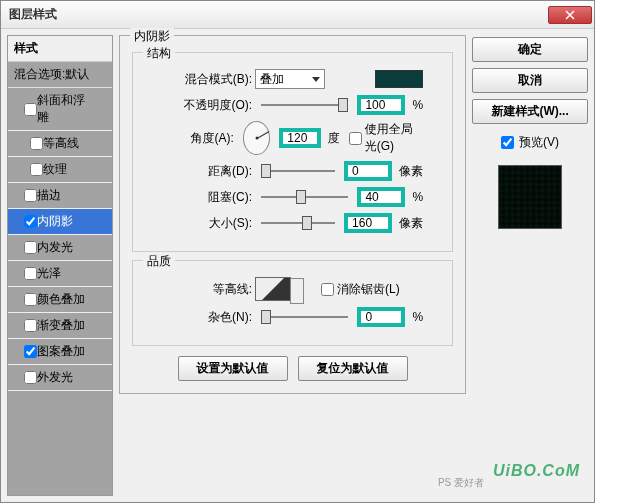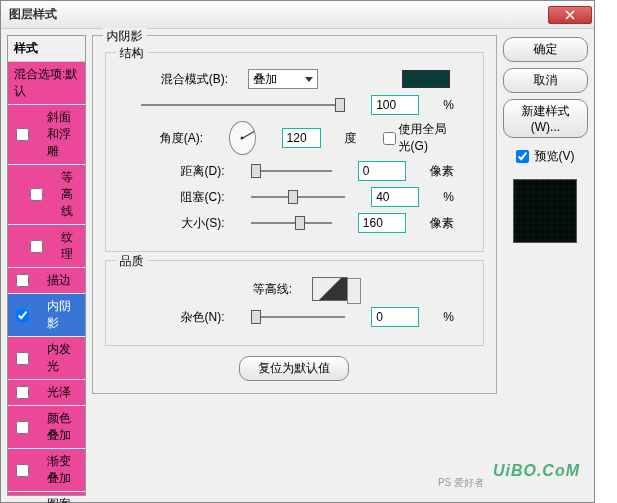--- a/index.html
+++ b/index.html
@@ -3,49 +3,49 @@
 <meta charset="utf-8">
 <style>
 * { box-sizing: border-box; margin: 0; padding: 0; font-family: "Microsoft YaHei", Tahoma, sans-serif; font-size: 12px; }
 body { background: #fff; }
 .dialog { width: 595px; height: 503px; background: #f0f0f0; border: 1px solid #888; }
 .titlebar { height: 28px; background: linear-gradient(#fdfdfd, #e8e8e8); border-bottom: 1px solid #ccc; display: flex; align-items: center; padding: 0 2px 0 8px; }
 .titlebar-title { font-weight: bold; flex: 1; color: #333; }
 .close-btn { width: 44px; height: 18px; background: linear-gradient(#e07070, #c83838); border: 1px solid #933; border-radius: 2px; color: #fff; display: flex; align-items: center; justify-content: center; cursor: pointer; }
 .close-btn svg { stroke: #fff; stroke-width: 1.5; }
 .body { display: flex; padding: 6px; gap: 6px; height: calc(100% - 28px); }
-.left { width: 108px; border: 1px solid #999; background: #ec4899; }
+.left { width: 108px; border: 1px solid #999; background: #a3a3a3; }
 .left-header { padding: 4px 6px; font-weight: bold; background: #f0f0f0; border-bottom: 1px solid #ccc; }
 .left-sub { padding: 4px 6px; border-bottom: 1px solid #e0e0e0; }
-.left-item { padding: 4px 8px; display: flex; align-items: center; gap: 18px; border-bottom: 1px solid #f0f0f0; cursor: pointer; }
+.left-item { padding: 4px 16px; display: flex; align-items: center; gap: 0; border-bottom: 1px solid #f0f0f0; cursor: pointer; }
 .left-item.indent { padding-left: 22px; }
 .left-item.active { background: #3875d7; color: #fff; }
 .left-item input[type=checkbox] { width: 13px; height: 13px; }
 .center { flex: 1; }
 .group { border: 1px solid #aaa; padding: 8px 12px 12px; margin-bottom: 8px; position: relative; }
 .group-title { position: absolute; top: -8px; left: 10px; background: #f0f0f0; padding: 0 4px; }
 .subgroup { border: 1px solid #ccc; padding: 10px 12px 12px; margin-top: 8px; position: relative; }
 .subgroup-title { position: absolute; top: -8px; left: 10px; background: #f0f0f0; padding: 0 4px; }
-.row { display: flex; align-items: center; margin: 6px 17px; gap: 20px; justify-content: center; }
+.row { display: flex; align-items: center; margin: 6px 17px; gap: 3px; }
 .row-label { width: 90px; text-align: right; }
 .select { border: 1px solid #888; background: #fff; padding: 1px 18px 1px 4px; position: relative; min-width: 70px; height: 20px; display: inline-flex; align-items: center; }
 .select::after { content: ''; position: absolute; right: 4px; top: 7px; border-left: 4px solid transparent; border-right: 4px solid transparent; border-top: 5px solid #333; }
 .swatch { width: 48px; height: 18px; background: #0a3c3c; border: 1px solid #333; margin-left: 4px; }
 .slider { flex: 1; height: 18px; display: flex; align-items: center; position: relative; margin: 0 6px; }
 .slider-track { height: 2px; background: #888; width: 100%; }
 .slider-thumb { position: absolute; width: 10px; height: 14px; background: #ddd; border: 1px solid #555; top: 2px; }
-.num { width: 48px; height: 20px; border: 1px solid #14b8a6; background: #fff; padding: 0 4px; text-align: left; display: inline-flex; align-items: center; }
+.num { width: 48px; height: 20px; border: 4px solid #14b8a6; background: #fff; padding: 0 4px; text-align: left; display: inline-flex; align-items: center; }
 .unit { margin-left: 4px; }
 .angle-ctl { width: 34px; height: 34px; border: 1px solid #888; border-radius: 50%; background: #f8f8f8; position: relative; margin: 0 6px; }
 .angle-ctl::before { content: ''; position: absolute; width: 3px; height: 3px; background: #333; border-radius: 50%; left: 50%; top: 50%; transform: translate(-50%,-50%); }
 .angle-ctl::after { content: ''; position: absolute; width: 14px; height: 1px; background: #333; left: 50%; top: 50%; transform-origin: left center; transform: rotate(-30deg); }
 .cb-inline { display: inline-flex; align-items: center; gap: 3px; margin-left: 6px; }
 .contour-swatch { width: 36px; height: 24px; background: linear-gradient(135deg,#eee 49%, #333 51%); border: 1px solid #666; position:relative; }
 .contour-swatch::after { content:''; position:absolute; right:-14px; top:0; width:12px; height:24px; border:1px solid #888; background:#eee; }
-.btn { display: inline-block; border: 1px solid #888; background: linear-gradient(#fefefe,#e4e4e4); padding: 3px 18px; border-radius: 10px; cursor: pointer; text-align:center; }
+.btn { display: inline-block; border: 1px solid #888; background: linear-gradient(#fefefe,#e4e4e4); padding: 3px 18px; border-radius: 2px; cursor: pointer; text-align:center;font-weight:bold; }
 .btnrow { display:flex; gap:10px; margin-top:10px; justify-content:center; }
 .right { width: 118px; display: flex; flex-direction: column; gap: 6px; padding-top: 2px; }
 .right .btn { width: 100%; padding: 3px 4px; }
 .preview-cb { display:flex; align-items:center; justify-content:center; gap:5px; margin-top:4px; }
 .preview-img { width: 64px; height: 64px; margin: 8px auto; background: repeating-linear-gradient(0deg,#2a4a3a 0 3px,#1a3028 3px 6px), repeating-linear-gradient(90deg,#2a4a3a 0 3px,#1a3028 3px 6px); background-blend-mode: multiply; border: 1px solid #555; }
 .watermark { position: absolute; right: 14px; bottom: 22px; color: #3caa6a; font-style: italic; font-size: 16px; opacity: .9; font-weight:bold; letter-spacing:1px; }
 .watermark2 { position: absolute; right: 110px; bottom: 12px; color: #999; font-size: 10px; }
 .dialog { position: relative; }
 </style>
 </head>
@@ -122,20 +122,21 @@
           <div class="row">
             <span class="row-label">混合模式(B):</span>
             <span class="select">
                 <span>叠加</span>
               </span>
             <span style="width:40px"></span>
             <span class="swatch"></span>
           </div>
 
           <div class="row">
+            <span class="row-label">不透明度(O):</span>
             <div class="slider">
                 <div class="slider-track"></div>
                 <div class="slider-thumb" style="left:calc(100% - 10px)"></div>
               </div>
             <span class="num">100</span>
             <span class="unit">%</span>
           </div>
 
           <div class="row">
             <span class="row-label">角度(A):</span>
@@ -179,34 +180,39 @@
           </div>
         </div>
 
         <div class="subgroup">
           <span class="subgroup-title">品质</span>
 
           <div class="row">
             <span class="row-label">等高线:</span>
             <span class="contour-swatch"></span>
             <span style="width:18px"></span>
+            <label class="cb-inline">
+              <input type="checkbox" style="">
+              <span>消除锯齿(L)</span>
+            </label>
           </div>
 
           <div class="row">
             <span class="row-label">杂色(N):</span>
             <div class="slider">
                 <div class="slider-track"></div>
                 <div class="slider-thumb" style="left:0"></div>
               </div>
             <span class="num">0</span>
             <span class="unit">%</span>
           </div>
         </div>
 
         <div class="btnrow">
+          <span class="btn">设置为默认值</span>
           <span class="btn">复位为默认值</span>
         </div>
       </div>
     </div>
 
     <div class="right">
       <span class="btn">确定</span>
       <span class="btn">取消</span>
       <span class="btn">新建样式(W)...</span>
       <label class="preview-cb">

